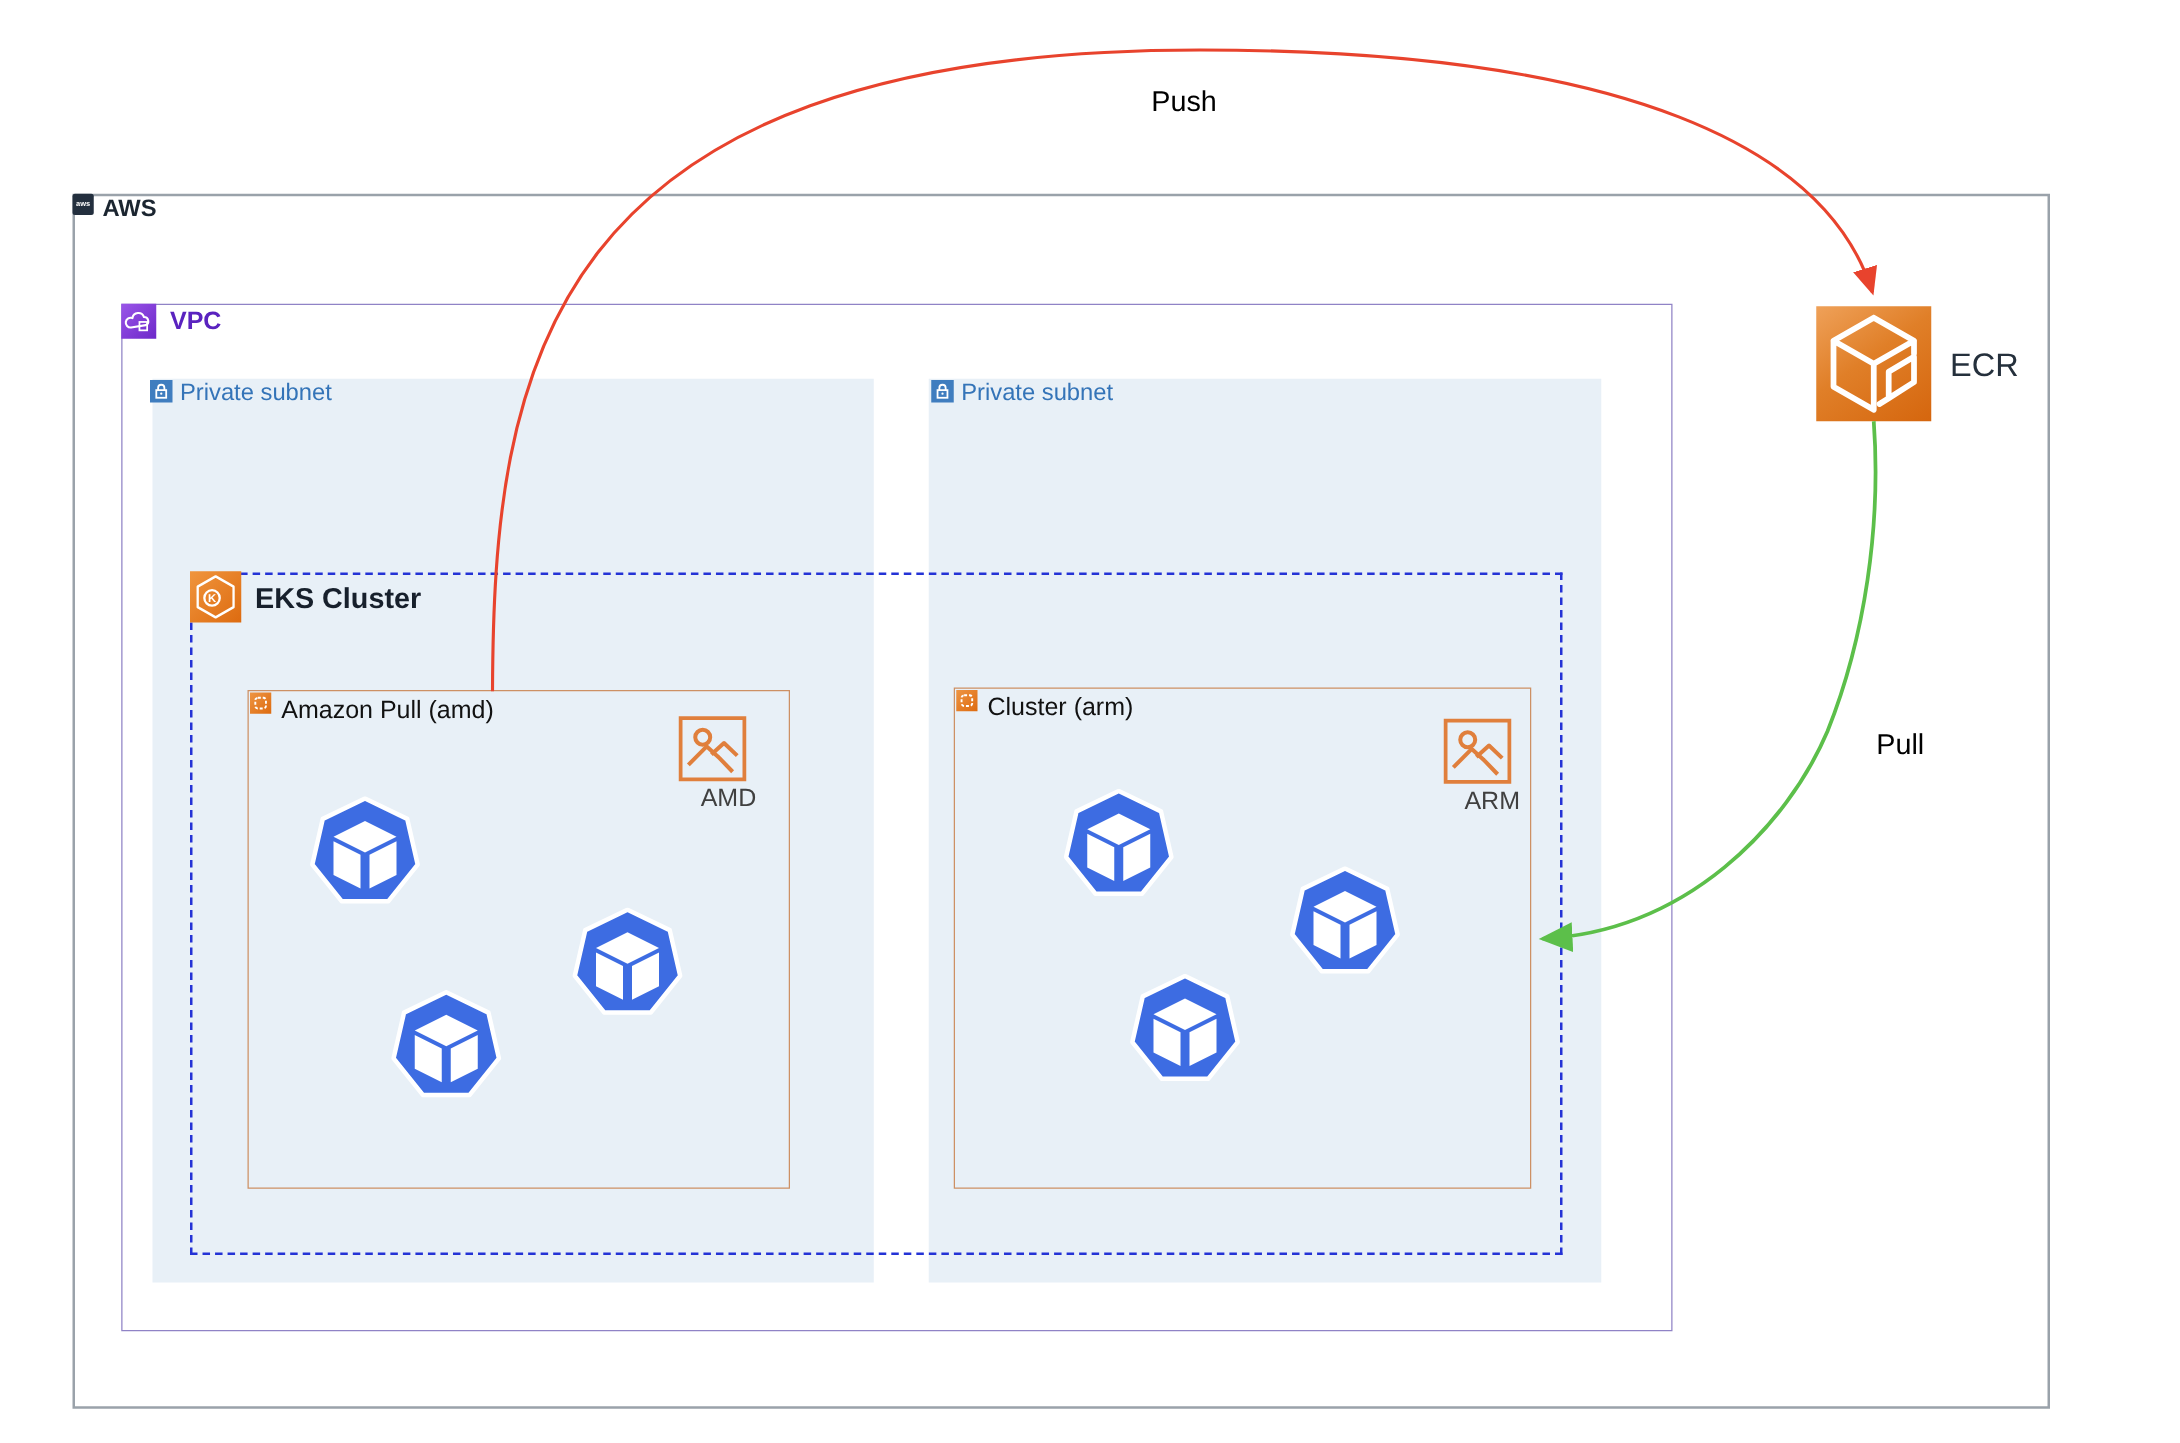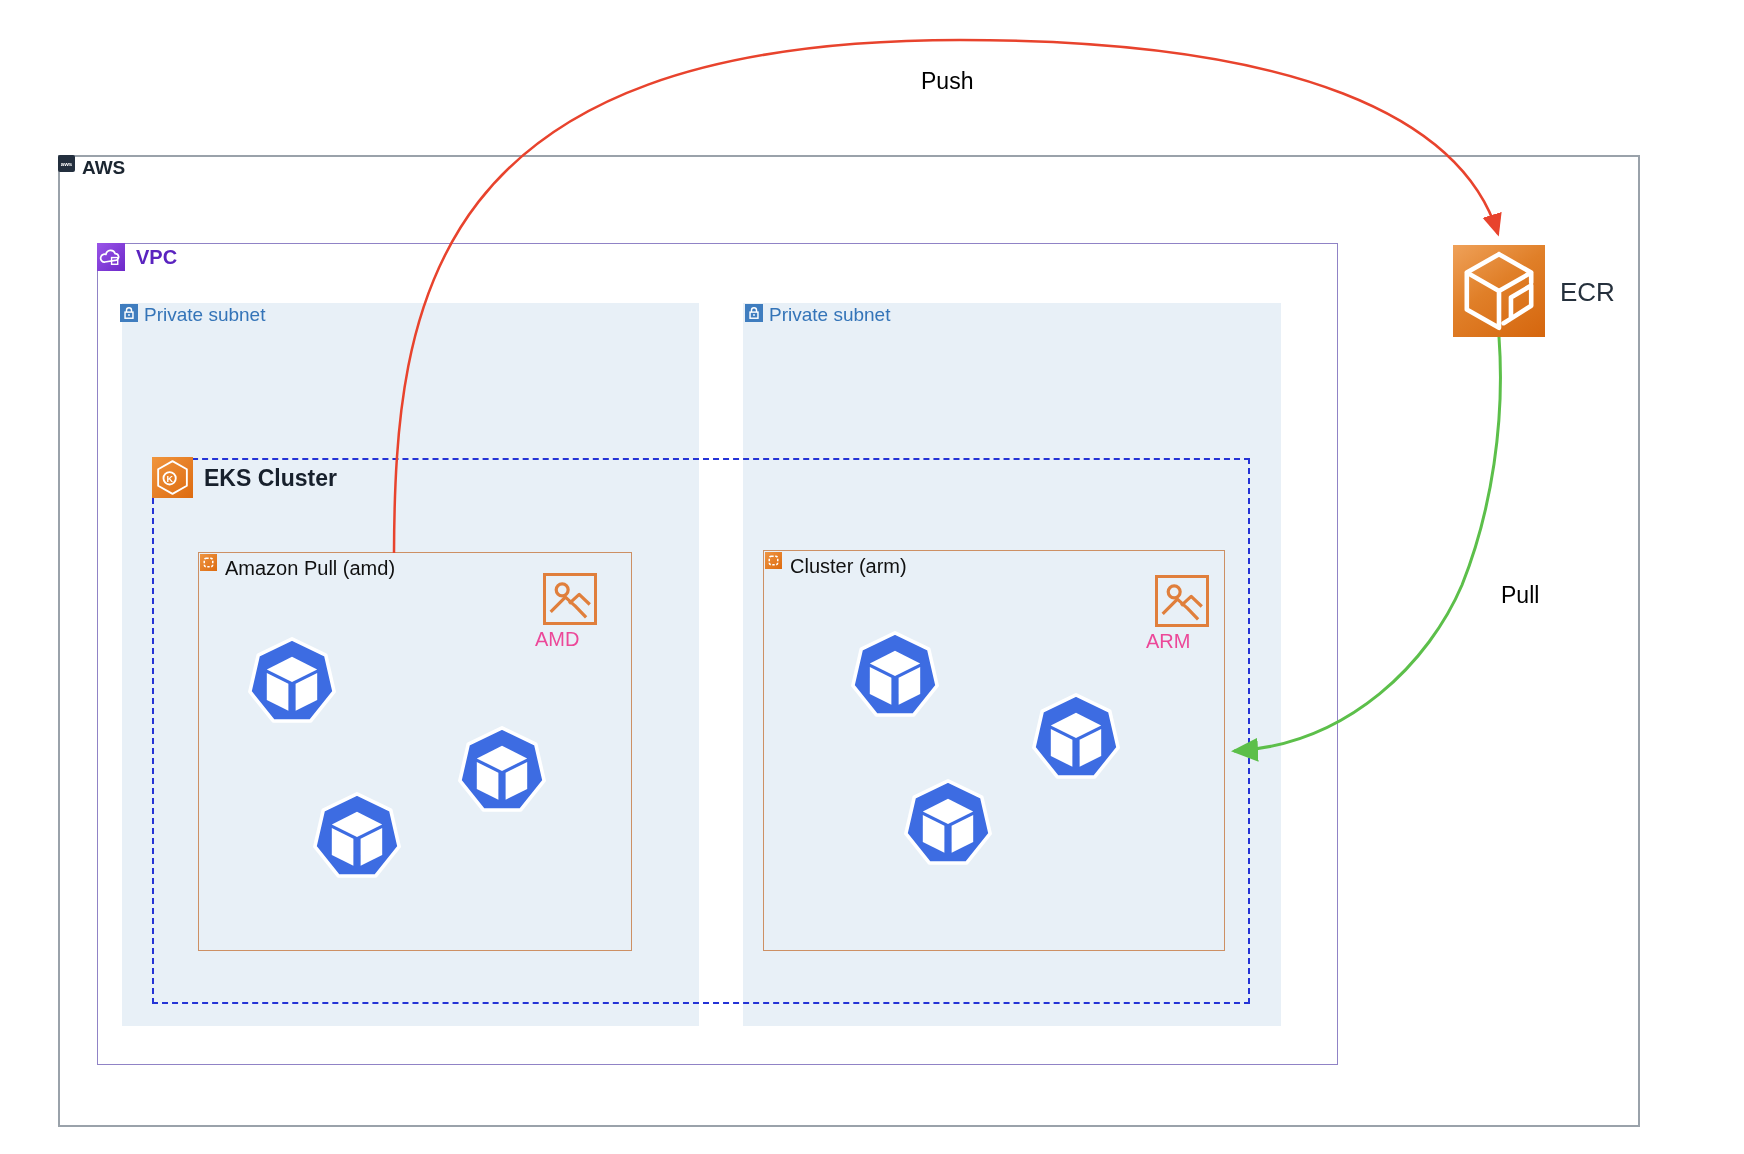--- a/index.html
+++ b/index.html
@@ -10,21 +10,21 @@
   .vpc-box{border:1px solid #9083c6;}
   .subnet{background:#e8f0f7;}
   .eks-box{border:2px dashed #2433d6;}
   .ng-box{border:1px solid #cd9064;}
   .lbl{position:absolute;white-space:nowrap;}
   .lbl-aws{font-size:19px;font-weight:bold;color:#1b2530;}
   .lbl-vpc{font-size:20px;font-weight:bold;color:#5a23bf;}
   .lbl-subnet{font-size:19px;color:#3474b8;}
   .lbl-eks{font-size:23px;font-weight:bold;color:#17202c;}
   .lbl-ng{font-size:20px;color:#111111;}
-  .lbl-ami{font-size:20px;color:#ec4899;text-align:left;width:70px;}
+  .lbl-ami{font-size:20px;color:#404040;text-align:right;width:70px;}
   .lbl-ecr{font-size:26px;color:#25303c;}
   .lbl-edge{font-size:23px;color:#000000;}
   .icon{position:absolute;}
   .aws-logo{width:17px;height:17px;background:#232f3e;color:#ffffff;font-size:6px;font-weight:bold;
             display:flex;align-items:center;justify-content:center;border-radius:2px;}
   .vpc-icon{width:28px;height:28px;background:linear-gradient(135deg,#9a55e8 0%,#6d28c9 100%);}
   .lock-icon{width:18px;height:18px;background:#3f7dbf;}
   .eks-icon{width:41px;height:41px;background:linear-gradient(135deg,#f0953d 0%,#dd6b10 100%);}
   .inst-icon{width:17px;height:17px;background:linear-gradient(135deg,#ee9543 0%,#dd6b10 100%);}
   .ami-icon{width:54px;height:52px;box-sizing:border-box;border:3px solid #e07f3c;background:transparent;}

